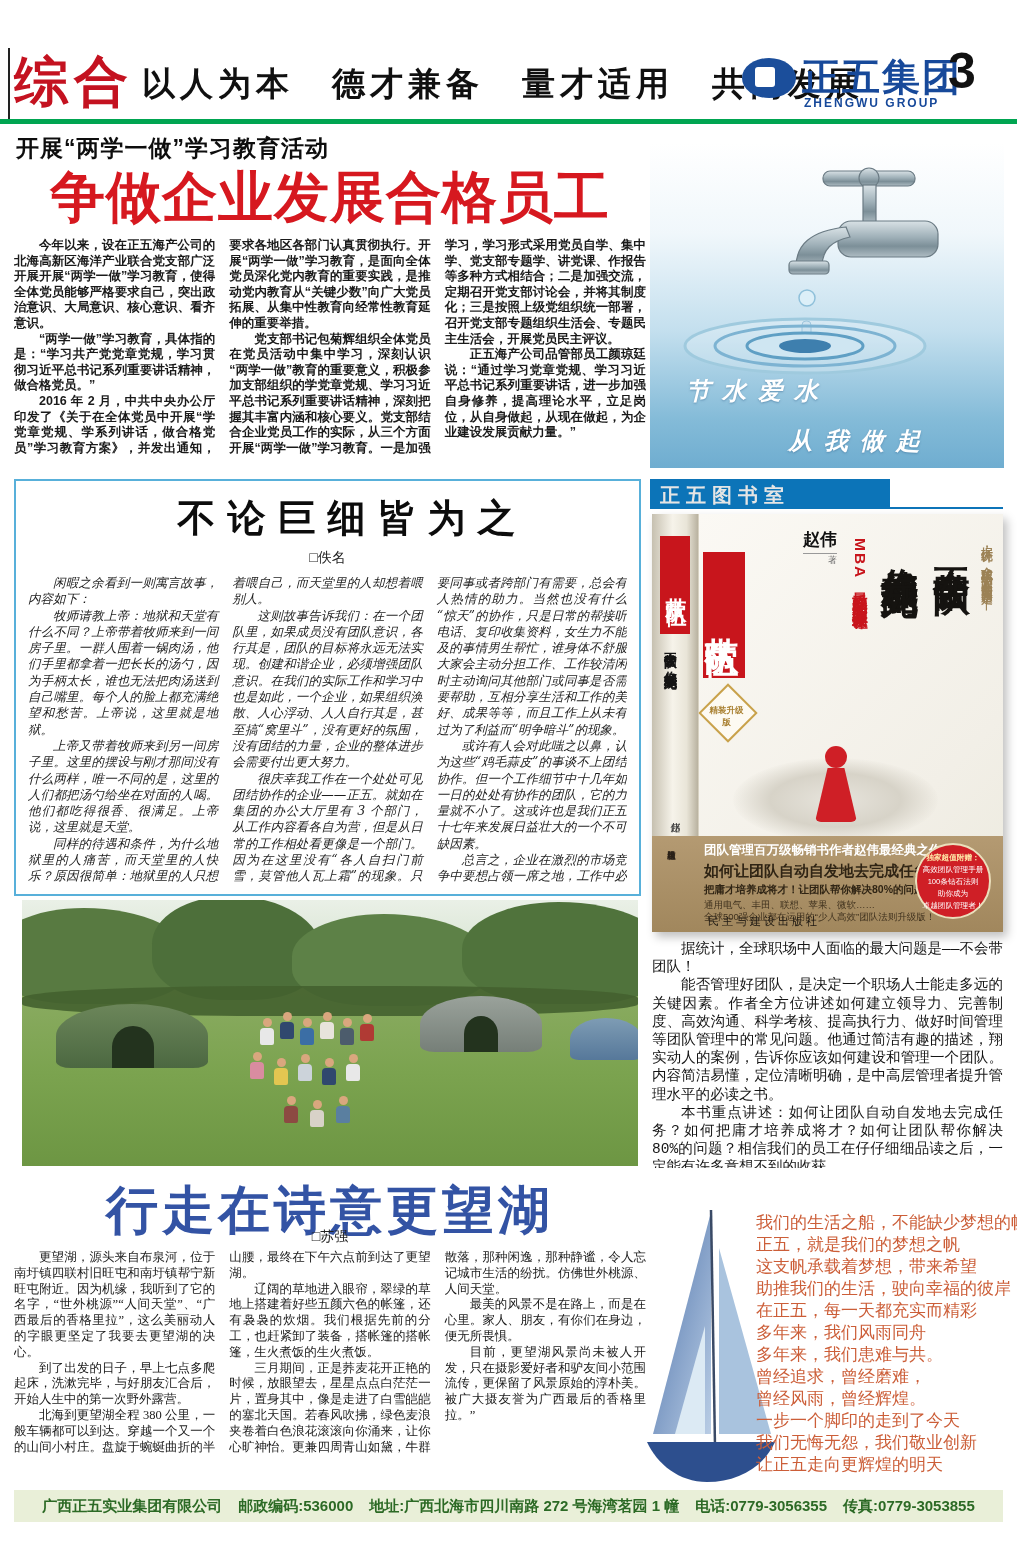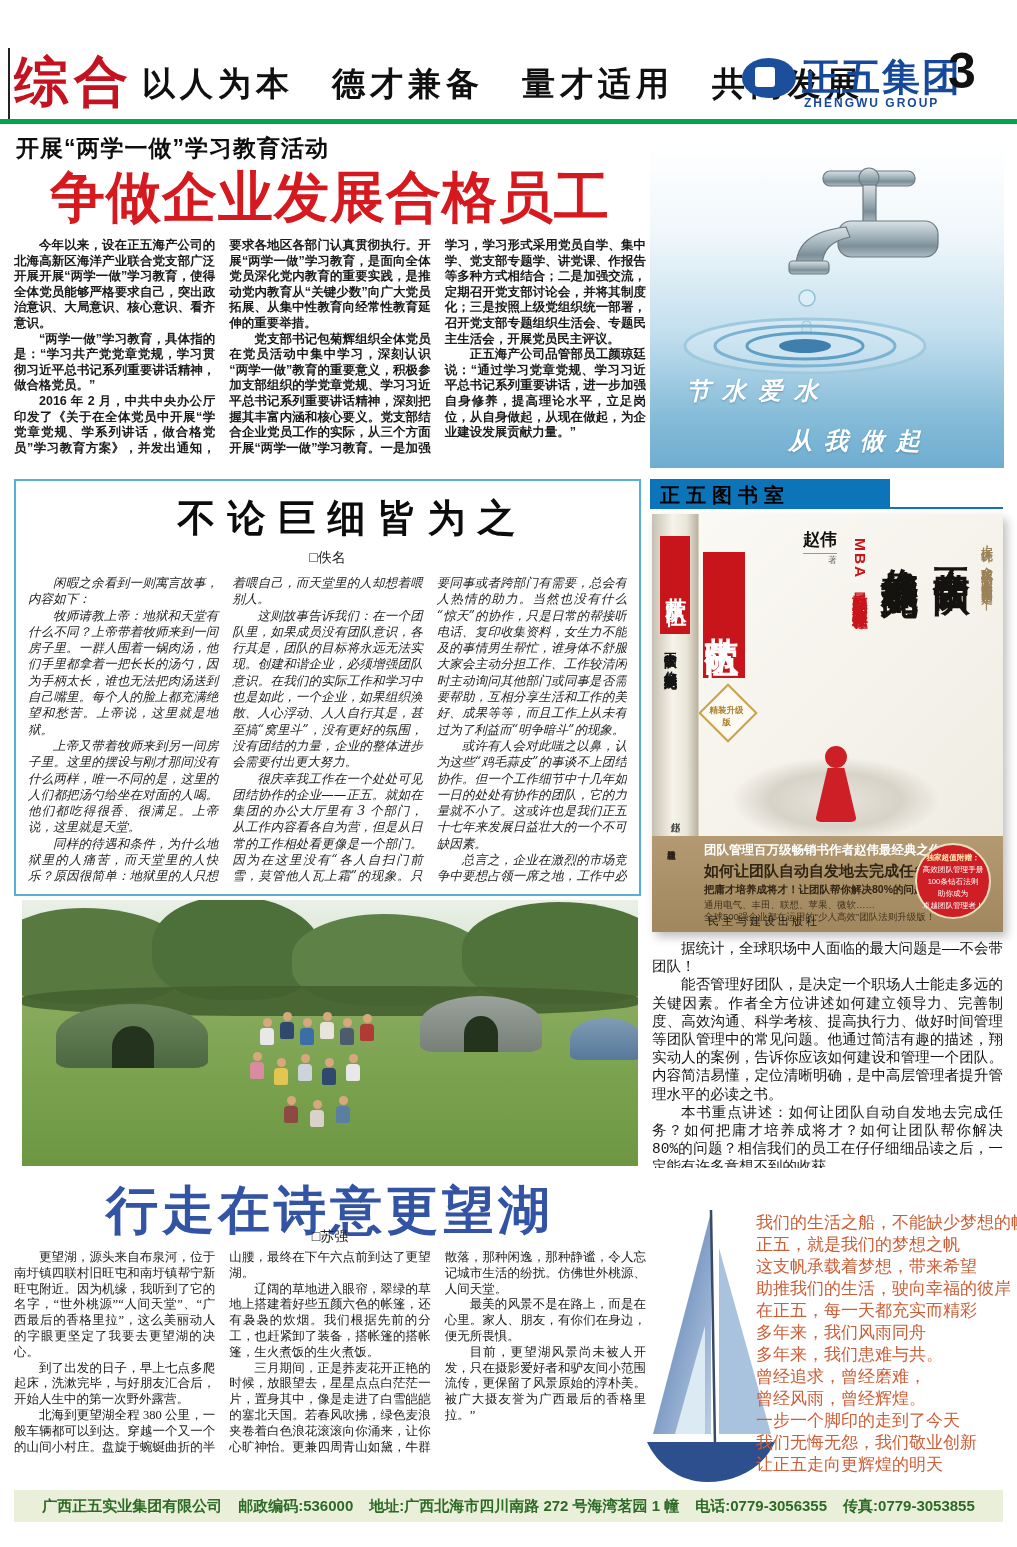--- a/index.html
+++ b/index.html
@@ -42,21 +42,21 @@
   .fable-title { position:absolute; left:0; top:12px; width:100%; text-align:center;
                  font-family:"DejaVu Serif",serif; font-weight:bold; font-size:38px; color:#0c0c0c; letter-spacing:12px;margin-left:25px; }
   .fable-byline { position:absolute; left:0; top:68px; width:100%; text-align:center; font-size:14px; color:#222; }
   .fable-body { position:absolute; left:12px; top:94px; width:599px; height:310px; overflow:hidden;
                 column-count:3; column-gap:14px; font-family:"DejaVu Serif",serif; font-style:italic;
                 font-size:12.5px; line-height:16.3px; color:#1c1c1c; text-align:justify; }
 
   
   .library-bar { left:650px; top:479px; width:353px; height:30px; border-bottom:2px solid #0c74b8; }
   .library-bar b { position:absolute; left:0; top:0; width:240px; height:30px; background:#0c74b8;
-                   color:#000000; font-size:20px; font-weight:bold; letter-spacing:6px; padding:3px 0 12px 10px; }
+                   color:#e5e5e5; font-size:20px; font-weight:bold; letter-spacing:6px; padding:3px 0 12px 10px; }
   .book { left:652px; top:514px; width:351px; height:418px; box-shadow:4px 5px 9px rgba(0,0,0,.25); }
   .spine { position:absolute; left:0; top:0; width:46px; height:418px;
            background:linear-gradient(90deg,#c6c0b0,#f6f3ea 45%,#e9e5d8 75%,#b9b2a0); }
   .spine-badge { position:absolute; left:8px; top:22px; width:30px; height:98px; background:#c8151c; color:#fff;
                  writing-mode:vertical-rl; font-size:21px; font-weight:bold; text-align:center; letter-spacing:4px; padding-top:4px; }
   .spine-title { position:absolute; left:9px; top:128px; height:180px; writing-mode:vertical-rl;
                  font-size:13px; font-weight:bold; color:#141414; letter-spacing:1px; }
   .spine-author { position:absolute; left:16px; top:300px; writing-mode:vertical-rl; font-size:10px; color:#333; }
   .front { position:absolute; left:46px; top:0; width:305px; height:418px;
            background:linear-gradient(135deg,#fbf9f4,#f2efe7 70%,#eceade); border-left:1px solid #d8d2c2; }

